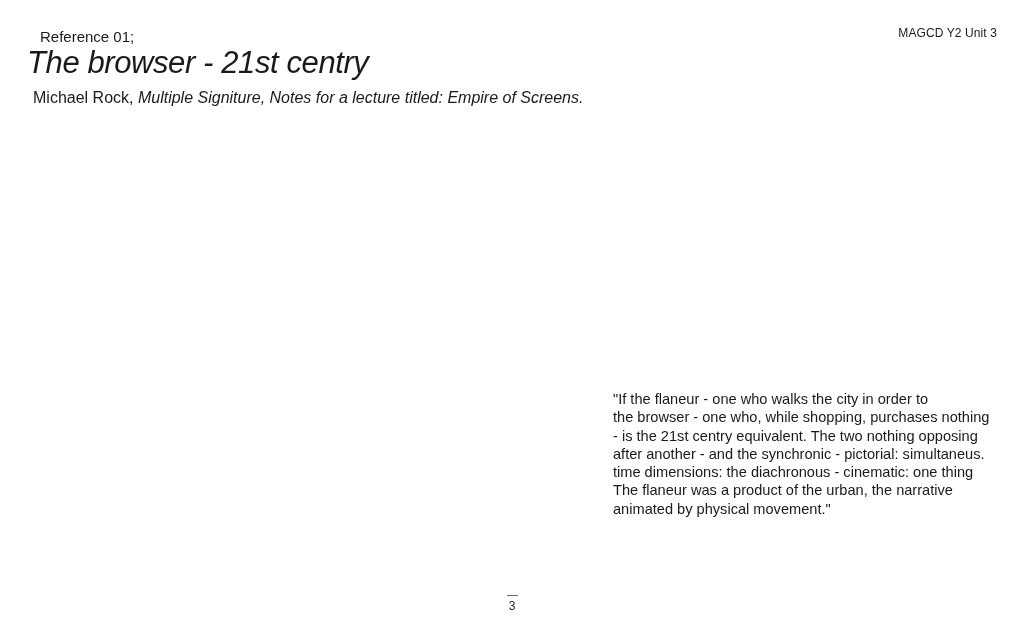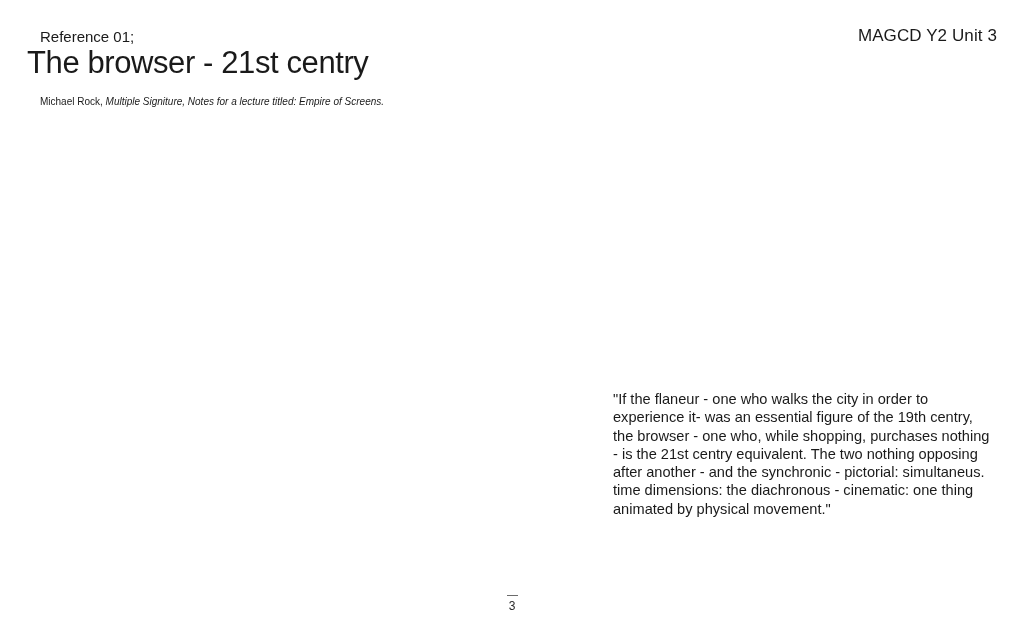--- a/index.html
+++ b/index.html
@@ -18,21 +18,21 @@
   }
   .page {
     position: absolute;
     inset: 0;
     background: #ffffff;
   }
   .course-label {
     position: absolute;
     top: 27px;
     right: 27px;
-    font-size: 17px;
+    font-size: 12px;
     line-height: 1;
     letter-spacing: 0.1px;
     white-space: nowrap;
     text-align: right;
   }
   .ref-label {
     position: absolute;
     top: 29px;
     left: 40px;
     font-size: 15px;
@@ -42,27 +42,28 @@
   .page-title {
     position: absolute;
     top: 47px;
     left: 27px;
     margin: 0;
     font-size: 31px;
     font-weight: 400;
     letter-spacing: -0.4px;
     line-height: 1;
     white-space: nowrap;
+    font-style: italic;
   }
   .byline {
     position: absolute;
     top: 84px;
     left: 28px;
-    margin: 12px;
-    font-size: 10px;
+    margin: 5px;
+    font-size: 16px;
     line-height: 1.1;
     white-space: nowrap;
   }
   .byline .work {
     font-style: italic;
   }
   .quote-block {
     position: absolute;
     top: 390px;
     left: 613px;
@@ -100,25 +101,25 @@
   <div class="course-label">MAGCD Y2 Unit 3</div>
 
   <div class="ref-label">Reference 01;</div>
 
   <h1 class="page-title">The browser - 21st centry</h1>
 
   <p class="byline"><span class="author">Michael Rock, </span><span class="work">Multiple Signiture, Notes for a lecture titled: Empire of Screens.</span></p>
 
   <div class="quote-block">
     <div class="quote-line">"If the flaneur - one who walks the city in order to</div>
-    <div class="quote-line">experience it- was an essential figure of the 19th centry,</div>
     <div class="quote-line">the browser - one who, while shopping, purchases nothing</div>
     <div class="quote-line">- is the 21st centry equivalent. The two nothing opposing</div>
     <div class="quote-line">after another - and the synchronic - pictorial: simultaneus.</div>
     <div class="quote-line">time dimensions: the diachronous - cinematic: one thing</div>
+    <div class="quote-line">The flaneur was a product of the urban, the narrative</div>
     <div class="quote-line">animated by physical movement."</div>
   </div>
 
   <div class="page-footer">
     <div class="page-number-rule"></div>
     <div class="page-number">3</div>
   </div>
 
 </div>
 

